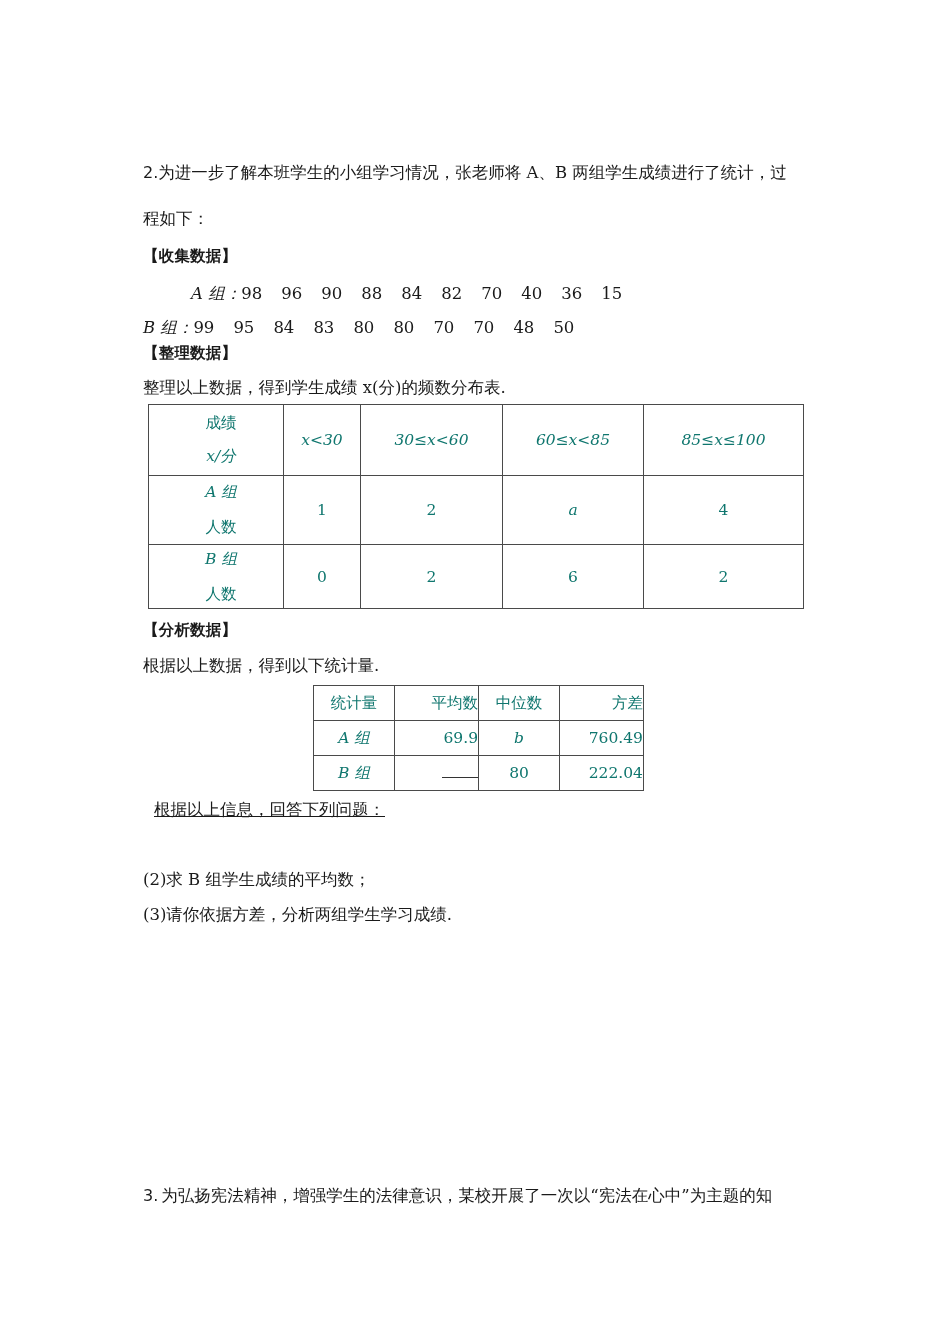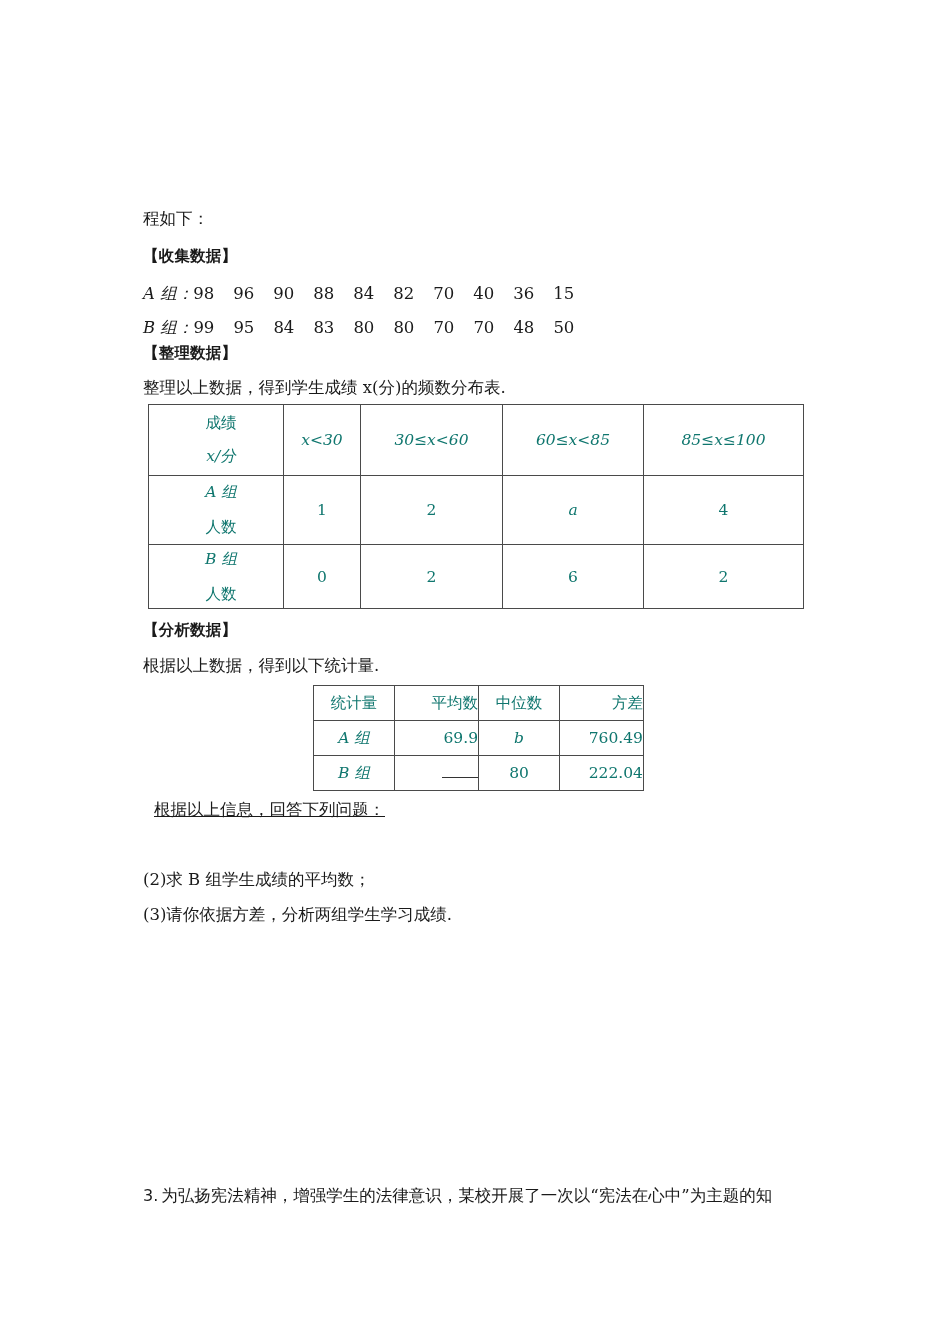--- a/index.html
+++ b/index.html
@@ -95,27 +95,30 @@
   }
   .blank-a { width: 66px; }
   .blank-b { width: 66px; }
   .blank-cell { width: 36px; border-bottom: 1.6px solid #333; height: 0.6em; display:inline-block; }
 </style>
 </head>
 <body>
 
 <div class="page">
 
+  <div class="tline" style="left:143px; top:165px;">
+    <span class="num-lead">2.</span><span>为进一步了解本班学生的小组学习情况，张老师将 A、B 两组学生成绩进行了统计，过</span>
+  </div>
 
   <div class="tline" style="left:143px; top:211px;">程如下：</div>
 
   <div class="tline bold-head" style="left:143px; top:248px;">【收集数据】</div>
 
   <div class="tline scores" style="left:143px; top:286px;">
-    <span class="ital" style="width:auto;">A 组：</span><span>98</span><span>96</span><span>90</span><span>88</span><span>84</span><span>82</span><span>70</span><span>40</span><span>36</span><span>15</span>
+    <span class="ital" style="width:auto;margin-left:48px;">A 组：</span><span>98</span><span>96</span><span>90</span><span>88</span><span>84</span><span>82</span><span>70</span><span>40</span><span>36</span><span>15</span>
   </div>
 
   <div class="tline scores" style="left:143px; top:320px;">
     <span class="ital" style="width:auto;">B 组：</span><span>99</span><span>95</span><span>84</span><span>83</span><span>80</span><span>80</span><span>70</span><span>70</span><span>48</span><span>50</span>
   </div>
 
   <div class="tline bold-head" style="left:143px; top:345px;">【整理数据】</div>
   <div class="tline" style="left:143px; top:380px;">整理以上数据，得到学生成绩 x(分)的频数分布表.</div>
 
   <table id="freq-table">

